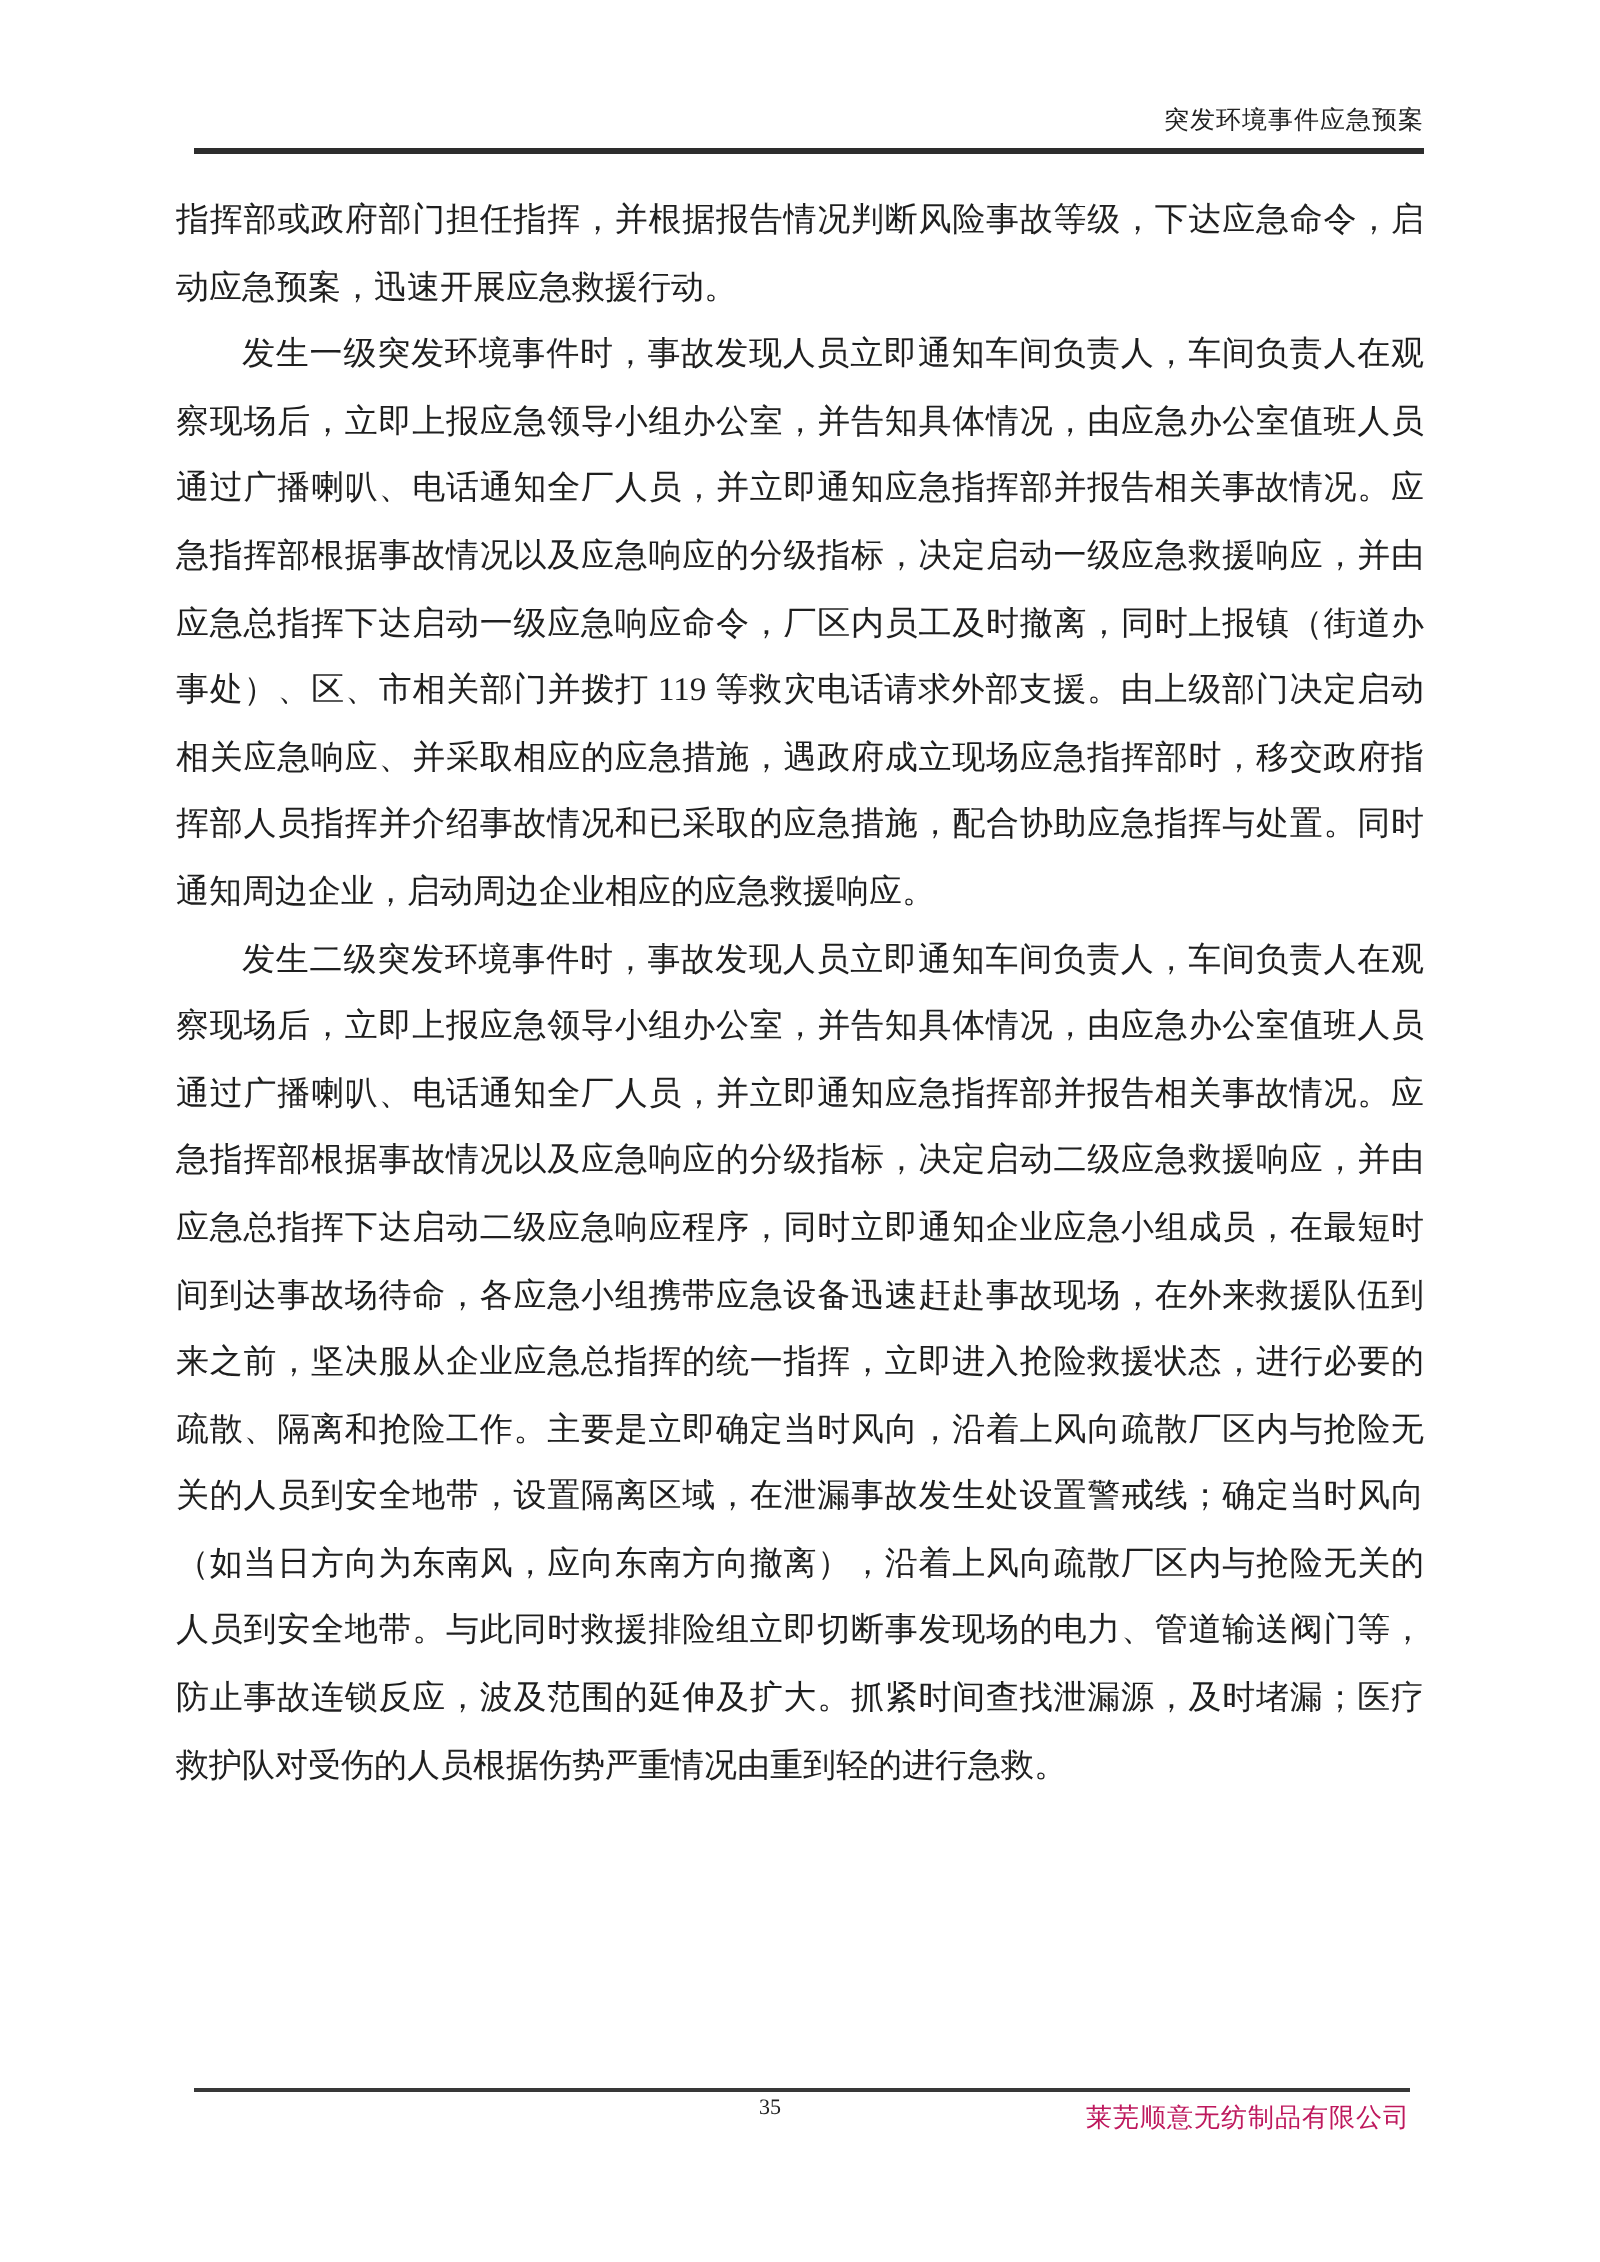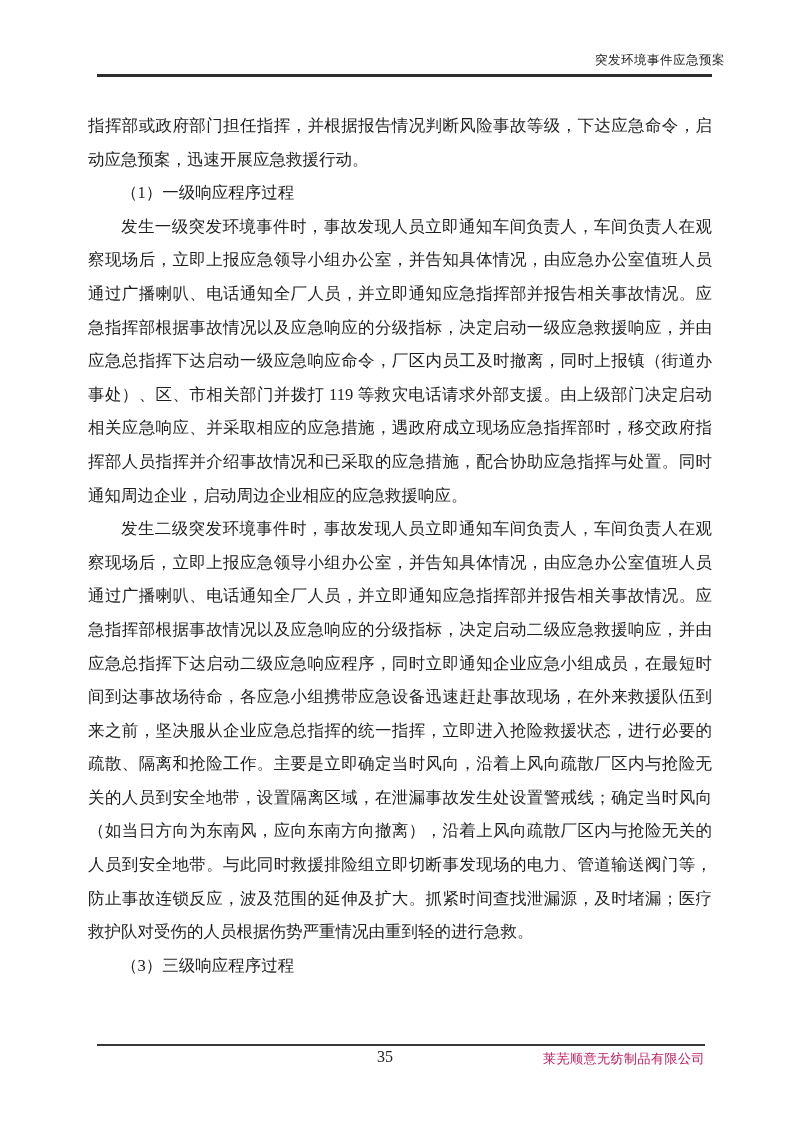--- a/index.html
+++ b/index.html
@@ -13,42 +13,42 @@
     height: 1131px;
     background: #ffffff;
     font-family: "Liberation Serif", "DejaVu Serif", serif;
     color: #1c1c1c;
     overflow: hidden;
   }
   
   .header-title {
     position: absolute;
     left: 88px;
-    right: 75px;
+    right: 88px;
     top: 52px;
     text-align: right;
     font-size: 12.5px;
     letter-spacing: 0.5px;
     color: #222222;
     white-space: nowrap;
   }
   .header-rule {
     position: absolute;
     left: 97px;
     width: 615px;
     top: 74px;
     height: 2.5px;
     background: #2d2d2d;
   }
   
   .content {
     position: absolute;
     left: 88px;
     width: 624px;
-    top: 109px;
+    top: 93px;
     font-size: 16.5px;
     line-height: 33.6px;
     text-align: justify;
     color: #1f1f1f;
   }
   .content p {
     margin: 0;
     padding: 0;
   }
   .indent {
@@ -66,21 +66,21 @@
     top: 1044px;
     height: 2px;
     background: #383838;
   }
   .footer-page {
     position: absolute;
     top: 1048px;
     left: 355px;
     width: 60px;
     text-align: center;
-    font-size: 16px;
+    font-size: 11px;
     color: #222222;
   }
   .footer-company {
     position: absolute;
     top: 1050px;
     right: 95px;
     font-size: 13px;
     letter-spacing: 0.5px;
     color: #be185d;
     white-space: nowrap;
@@ -89,23 +89,21 @@
 </head>
 <body>
 
 <div class="page">
 
   <div class="header-title">突发环境事件应急预案</div>
   <div class="header-rule"></div>
 
   <div class="content">
     <p class="para">指挥部或政府部门担任指挥，并根据报告情况判断风险事故等级，下达应急命令，启动应急预案，迅速开展应急救援行动。</p>
-    <p class="heading">（1）一级响应程序过程</p>
     <p class="indent">发生一级突发环境事件时，事故发现人员立即通知车间负责人，车间负责人在观察现场后，立即上报应急领导小组办公室，并告知具体情况，由应急办公室值班人员通过广播喇叭、电话通知全厂人员，并立即通知应急指挥部并报告相关事故情况。应急指挥部根据事故情况以及应急响应的分级指标，决定启动一级应急救援响应，并由应急总指挥下达启动一级应急响应命令，厂区内员工及时撤离，同时上报镇（街道办事处）、区、市相关部门并拨打 119 等救灾电话请求外部支援。由上级部门决定启动相关应急响应、并采取相应的应急措施，遇政府成立现场应急指挥部时，移交政府指挥部人员指挥并介绍事故情况和已采取的应急措施，配合协助应急指挥与处置。同时通知周边企业，启动周边企业相应的应急救援响应。</p>
     <p class="indent">发生二级突发环境事件时，事故发现人员立即通知车间负责人，车间负责人在观察现场后，立即上报应急领导小组办公室，并告知具体情况，由应急办公室值班人员通过广播喇叭、电话通知全厂人员，并立即通知应急指挥部并报告相关事故情况。应急指挥部根据事故情况以及应急响应的分级指标，决定启动二级应急救援响应，并由应急总指挥下达启动二级应急响应程序，同时立即通知企业应急小组成员，在最短时间到达事故场待命，各应急小组携带应急设备迅速赶赴事故现场，在外来救援队伍到来之前，坚决服从企业应急总指挥的统一指挥，立即进入抢险救援状态，进行必要的疏散、隔离和抢险工作。主要是立即确定当时风向，沿着上风向疏散厂区内与抢险无关的人员到安全地带，设置隔离区域，在泄漏事故发生处设置警戒线；确定当时风向（如当日方向为东南风，应向东南方向撤离），沿着上风向疏散厂区内与抢险无关的人员到安全地带。与此同时救援排险组立即切断事发现场的电力、管道输送阀门等，防止事故连锁反应，波及范围的延伸及扩大。抓紧时间查找泄漏源，及时堵漏；医疗救护队对受伤的人员根据伤势严重情况由重到轻的进行急救。</p>
-    <p class="heading">（3）三级响应程序过程</p>
   </div>
 
   <div class="footer-rule"></div>
   <div class="footer-page">35</div>
   <div class="footer-company">莱芜顺意无纺制品有限公司</div>
 
 </div>
 
 </body></html>

